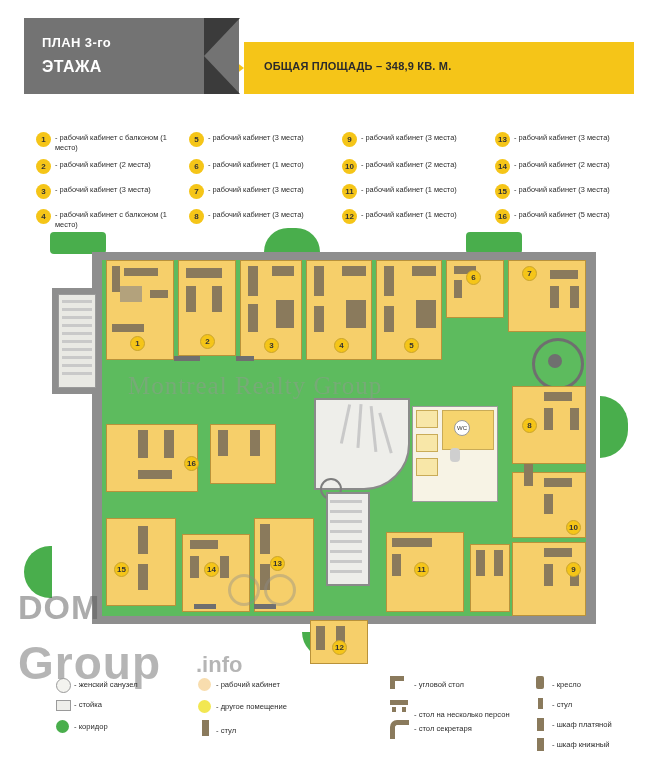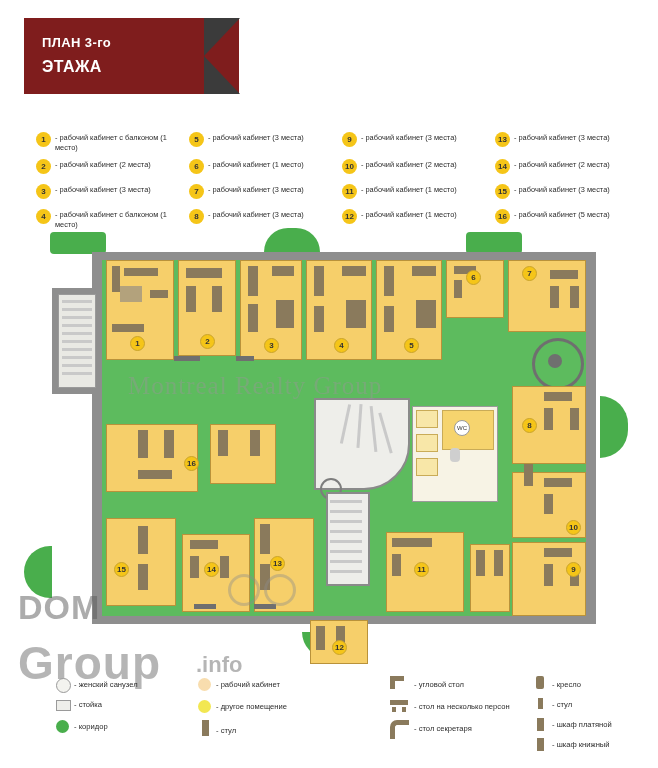--- a/index.html
+++ b/index.html
@@ -1,20 +1,20 @@
 <!DOCTYPE html>
 <html><head>
 <meta charset="utf-8">
 <style>
   html,body{margin:0;padding:0;background:#ffffff;}
   body{width:658px;height:768px;position:relative;font-family:"Liberation Sans",sans-serif;overflow:hidden;}
 
   
   .header{position:absolute;left:24px;top:18px;width:610px;height:76px;}
-  .hdr-dark{position:absolute;left:0;top:0;width:215px;height:76px;background:#7f1d1d;}
+  .hdr-dark{position:absolute;left:0;top:0;width:215px;height:76px;background:#737373;}
   .hdr-dark .t1{position:absolute;left:18px;top:15px;color:#fff;font-size:16px;font-weight:bold;letter-spacing:.4px;}
   .hdr-dark .t1 span{font-size:13px;font-weight:bold;}
   .hdr-dark .t2{position:absolute;left:18px;top:40px;color:#fff;font-size:16px;font-weight:bold;letter-spacing:.4px;}
   .hdr-yellow{position:absolute;left:186px;top:24px;width:424px;height:52px;background:#f5c518;}
   .hdr-yellow .yt{position:absolute;left:54px;top:18px;font-size:11px;font-weight:bold;color:#2b2b2b;letter-spacing:.2px;}
   .hdr-notch{position:absolute;left:186px;top:24px;width:0;height:0;border-top:26px solid #ffffff;border-bottom:26px solid #ffffff;border-left:34px solid transparent;}
   .hdr-dark-notch{position:absolute;left:180px;top:0;width:0;height:0;border-top:38px solid #3b3b3b;border-bottom:38px solid #3b3b3b;border-right:36px solid transparent;}
 
   
   .legend{position:absolute;left:36px;top:132px;width:600px;}
@@ -47,20 +47,23 @@
   
   .blegend{position:absolute;left:40px;top:676px;width:600px;height:82px;}
   .sw-circ{position:absolute;width:13px;height:13px;border-radius:50%;}
   .sw-rect{position:absolute;}
   .bl-label{position:absolute;font-size:7.6px;color:#2b2b2b;line-height:13px;}
 </style>
 </head>
 <body>
 
 <div class="header">
+  <div class="hdr-yellow">
+    <div class="yt">ОБЩАЯ ПЛОЩАДЬ – 348,9 КВ. М.</div>
+  </div>
   <div class="hdr-notch"></div>
   <div class="hdr-dark">
     <div class="t1">
       <span>ПЛАН 3</span><span>-го</span>
     </div>
     <div class="t2">ЭТАЖА</div>
   </div>
   <div class="hdr-dark-notch"></div>
 </div>
 
@@ -330,21 +333,21 @@
   <div class="bl-label" style="left:176px;top:24px;">- другое помещение</div>
   <div class="sw-rect" style="left:162px;top:44px;width:7px;height:16px;background:#8a7a5c;"></div>
   <div class="bl-label" style="left:176px;top:48px;">- стул</div>
 
   <div class="sw-rect" style="left:350px;top:0px;width:14px;height:5px;background:#8a7a5c;"></div>
   <div class="sw-rect" style="left:350px;top:0px;width:5px;height:13px;background:#8a7a5c;"></div>
   <div class="bl-label" style="left:374px;top:2px;">- угловой стол</div>
   <div class="sw-rect" style="left:350px;top:24px;width:18px;height:5px;background:#8a7a5c;"></div>
   <div class="sw-rect" style="left:352px;top:31px;width:4px;height:5px;background:#8a7a5c;"></div>
   <div class="sw-rect" style="left:362px;top:31px;width:4px;height:5px;background:#8a7a5c;"></div>
-  <div class="bl-label" style="left:374px;top:24px;text-align:center;">- стол на несколько персон</div>
+  <div class="bl-label" style="left:374px;top:32px;text-align:center;">- стол на несколько персон</div>
   <div style="position:absolute;left:350px;top:44px;width:14px;height:14px;border-left:5px solid #8a7a5c;border-top:5px solid #8a7a5c;border-radius:7px 0 0 0;"></div>
   <div class="bl-label" style="left:374px;top:46px;">- стол секретаря</div>
 
   <div class="sw-rect" style="left:496px;top:0px;width:8px;height:13px;background:#8a7a5c;border-radius:2px;"></div>
   <div class="bl-label" style="left:512px;top:2px;">- кресло</div>
   <div class="sw-rect" style="left:498px;top:22px;width:5px;height:11px;background:#8a7a5c;"></div>
   <div class="bl-label" style="left:512px;top:22px;">- стул</div>
   <div class="sw-rect" style="left:497px;top:42px;width:7px;height:13px;background:#8a7a5c;"></div>
   <div class="bl-label" style="left:512px;top:42px;">- шкаф платяной</div>
   <div class="sw-rect" style="left:497px;top:62px;width:7px;height:13px;background:#8a7a5c;"></div>

